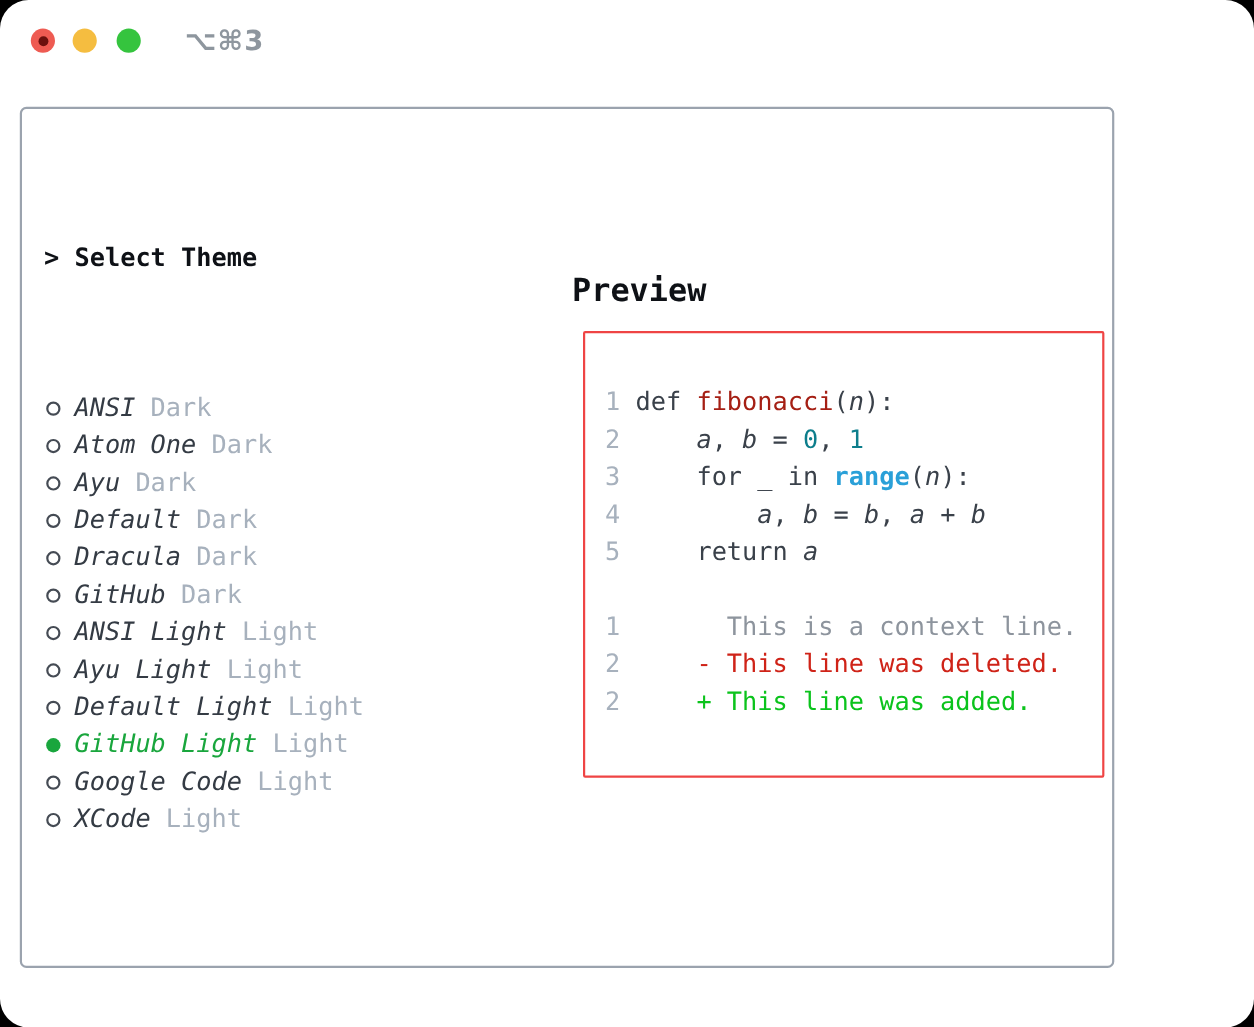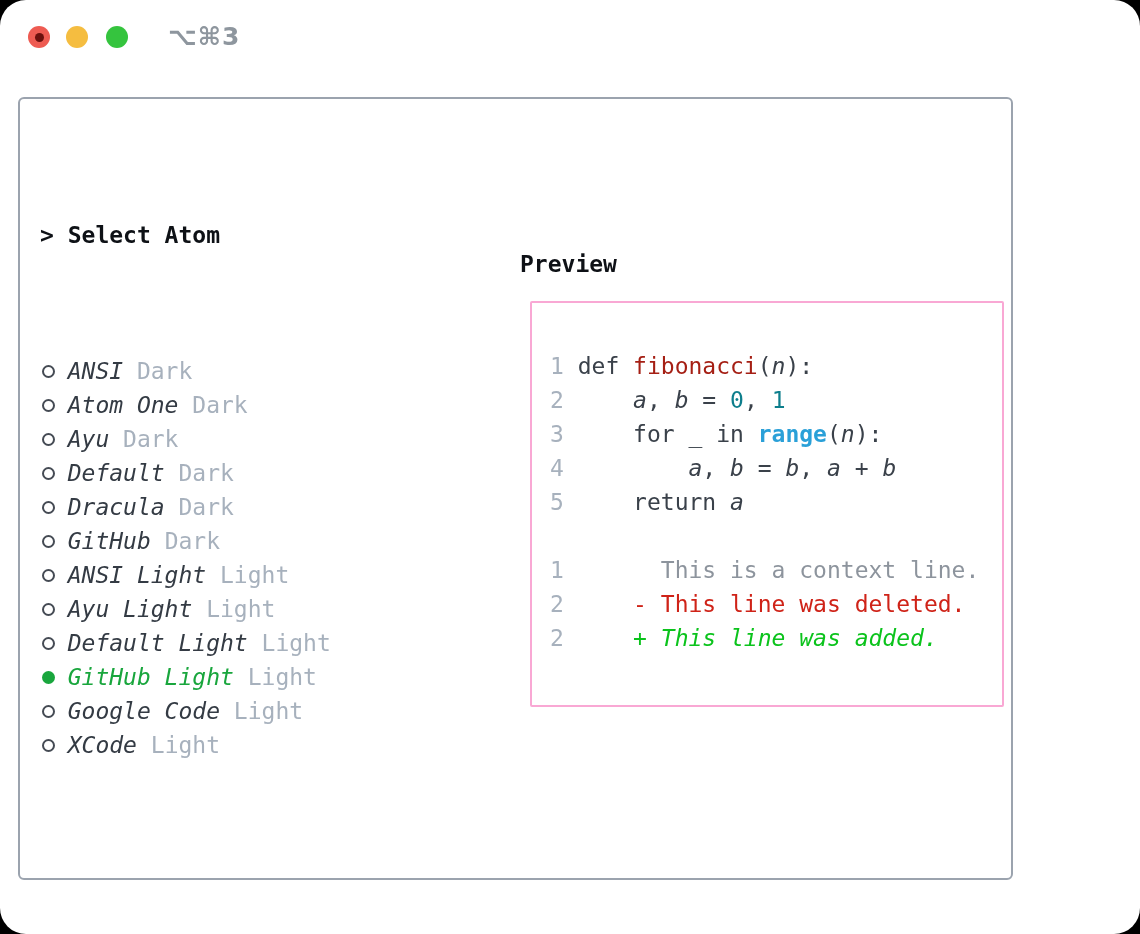--- a/index.html
+++ b/index.html
@@ -44,55 +44,55 @@
     border:2px solid #454b54;box-sizing:border-box;background:transparent;
   }
   .radio.on{border:none;background:var(--accent-green,#19a63d);}
   .prompt-char{display:inline-block;width:2ch;font-weight:700;color:#0e1116;}
   .picker-title,.preview-title{font-weight:700;color:#0e1116;}
   .theme-name{color:var(--text-dark,#343b44);font-style:italic;}
   .theme-variant{color:var(--muted-gray,#a7b1bd);}
   .theme-row.selected .theme-name{color:var(--accent-green,#19a63d);}
   .spacer{height:34px;}
   
-  .preview-title{position:absolute;left:500px;top:148px;height:34px;line-height:34px;font-size:23px;}
+  .preview-title{position:absolute;left:500px;top:148px;height:34px;line-height:34px;font-size:29px;}
   .preview-box{
     position:absolute;left:510px;top:202px;width:474px;height:406px;
-    border:2px solid #f9a8d4;box-sizing:border-box;border-radius:2px;
+    border:2px solid #ef4444;box-sizing:border-box;border-radius:2px;
     padding:46px 0 0 18px;overflow:hidden;
     font-size:23px;line-height:34px;white-space:pre;
   }
   .code-line{height:34px;}
   .ln{color:var(--muted-gray,#a7b1bd);}
   .seg-plain{color:var(--code-gray,#3a414a);}
   .seg-var{color:var(--code-gray,#3a414a);font-style:italic;}
   .seg-func{color:var(--function-red,#a51f14);}
   .seg-num{color:var(--number-teal,#0d7e8c);}
   .seg-call{color:var(--call-blue,#2aa0d8);font-weight:bold;}
   .seg-context{color:var(--context-gray,#8d949d);}
   .seg-deleted{color:var(--deleted-red,#cf2318);}
-  .seg-added{color:var(--added-green,#0bc31c);font-style:italic;}
+  .seg-added{color:var(--added-green,#0bc31c);}
 </style>
 </head>
 <body>
 
 <div class="window">
 
   <div class="titlebar">
     <span class="tl tl-red"></span>
     <span class="tl tl-yellow"></span>
     <span class="tl tl-green"></span>
     <span class="window-title">⌥⌘3</span>
   </div>
 
   <div class="panel">
 
     <div class="left-col">
       <div class="row">
-        <span class="prompt-char">&gt;</span><span class="picker-title">Select Atom</span>
+        <span class="prompt-char">&gt;</span><span class="picker-title">Select Theme</span>
       </div>
 
       <div><div class="row theme-row"><span class="cell-icon"><span class="radio"></span></span><span class="theme-name">ANSI</span><span class="theme-variant"> Dark</span></div><div class="row theme-row"><span class="cell-icon"><span class="radio"></span></span><span class="theme-name">Atom One</span><span class="theme-variant"> Dark</span></div><div class="row theme-row"><span class="cell-icon"><span class="radio"></span></span><span class="theme-name">Ayu</span><span class="theme-variant"> Dark</span></div><div class="row theme-row"><span class="cell-icon"><span class="radio"></span></span><span class="theme-name">Default</span><span class="theme-variant"> Dark</span></div><div class="row theme-row"><span class="cell-icon"><span class="radio"></span></span><span class="theme-name">Dracula</span><span class="theme-variant"> Dark</span></div><div class="row theme-row"><span class="cell-icon"><span class="radio"></span></span><span class="theme-name">GitHub</span><span class="theme-variant"> Dark</span></div><div class="row theme-row"><span class="cell-icon"><span class="radio"></span></span><span class="theme-name">ANSI Light</span><span class="theme-variant"> Light</span></div><div class="row theme-row"><span class="cell-icon"><span class="radio"></span></span><span class="theme-name">Ayu Light</span><span class="theme-variant"> Light</span></div><div class="row theme-row"><span class="cell-icon"><span class="radio"></span></span><span class="theme-name">Default Light</span><span class="theme-variant"> Light</span></div><div class="row theme-row selected"><span class="cell-icon"><span class="radio on"></span></span><span class="theme-name">GitHub Light</span><span class="theme-variant"> Light</span></div><div class="row theme-row"><span class="cell-icon"><span class="radio"></span></span><span class="theme-name">Google Code</span><span class="theme-variant"> Light</span></div><div class="row theme-row"><span class="cell-icon"><span class="radio"></span></span><span class="theme-name">XCode</span><span class="theme-variant"> Light</span></div></div>
 
       <div class="spacer"></div>
 
       
 
       
 

